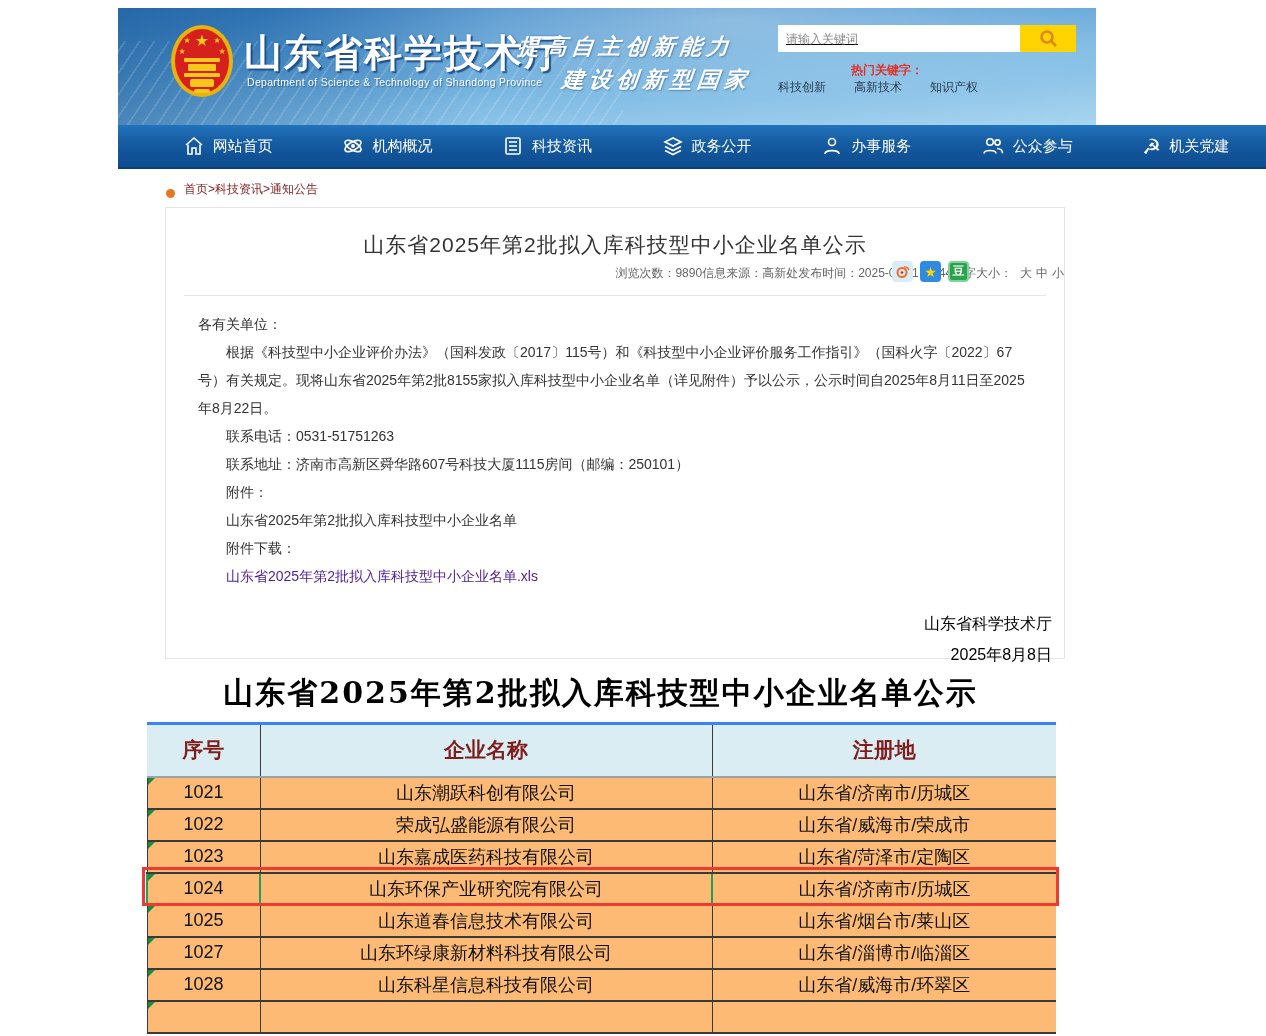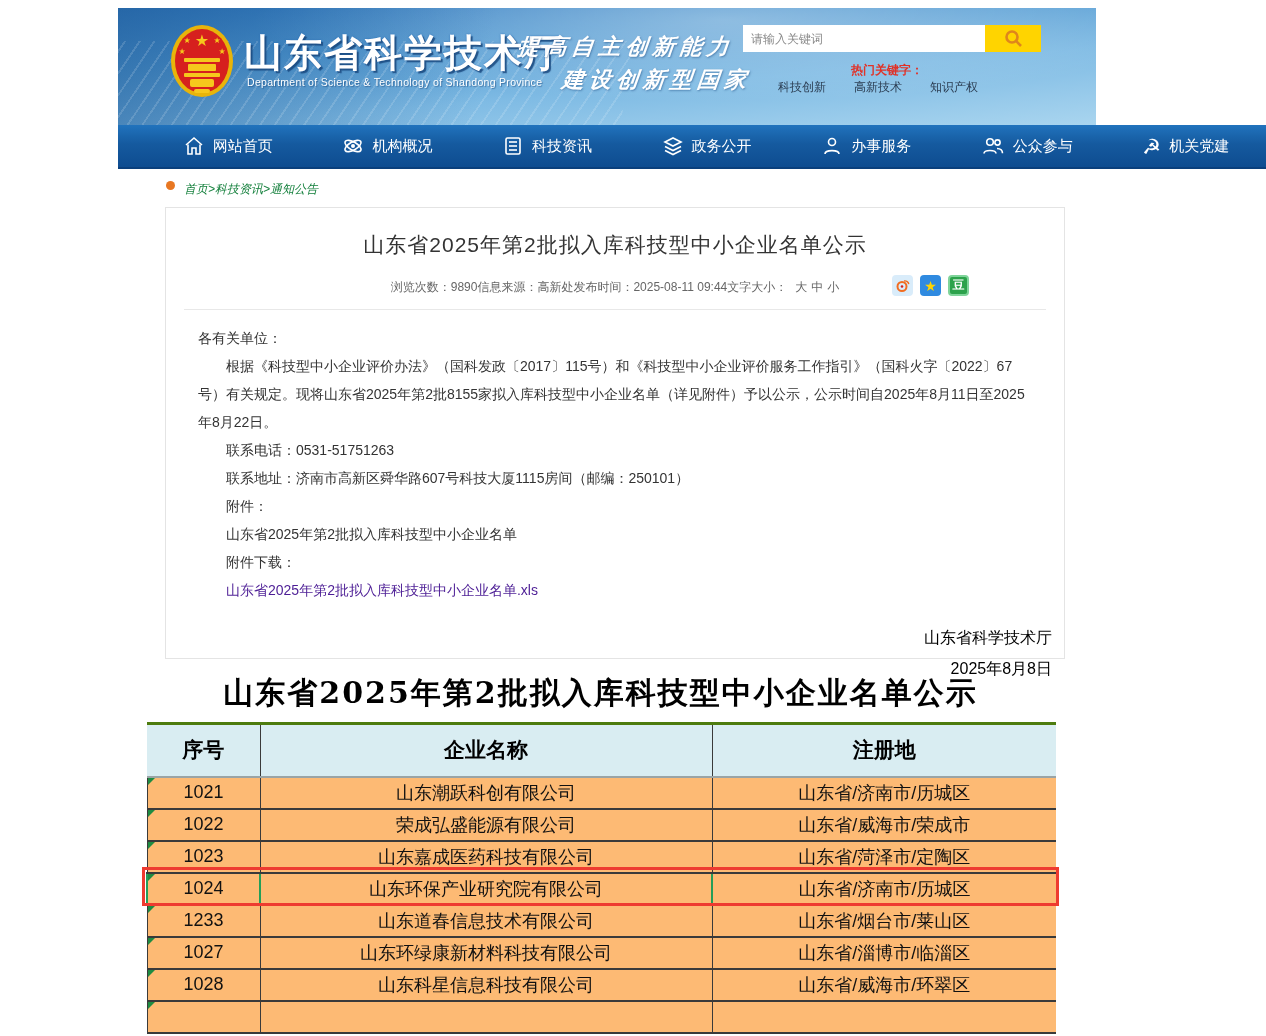--- a/index.html
+++ b/index.html
@@ -17,44 +17,44 @@
     transform:skewX(-8deg); }
   .emblem { position:absolute; left:52px; top:16px; width:64px; height:74px; z-index:2; }
   .site-title { position:absolute; left:126px; top:20px; z-index:2; color:#fff; font-size:38px; font-weight:bold;
     letter-spacing:2px; text-shadow:2px 2px 1px rgba(23,70,125,.85), 0 0 2px #2a6db5; }
   .site-sub { position:absolute; left:129px; top:68px; z-index:2; color:#fff; font-size:10.5px; letter-spacing:.3px;
     text-shadow:1px 1px 1px rgba(23,70,125,.6); }
   .slogan { position:absolute; left:398px; top:22px; z-index:2; color:#fff; font-size:22px; font-weight:bold;
     font-style:italic; letter-spacing:5px; transform:skewX(-6deg); text-shadow:1px 1px 2px rgba(23,70,125,.5);
     line-height:33px; }
   .slogan .l2 { margin-left:48px; }
-  .search-row { position:absolute; left:625px; top:17px; z-index:3; display:flex; }
+  .search-row { position:absolute; left:660px; top:17px; z-index:3; display:flex;text-decoration:underline; }
   .search-input { width:242px; height:27px; border:none; background:#fff; padding:0 8px; font-size:12px; color:#333; outline:none; }
   .search-input::placeholder { color:#8a8a8a; }
   .search-btn { width:56px; height:27px; border:none; background:#ffd400; cursor:pointer; display:flex; align-items:center; justify-content:center; }
   .hot-row { position:absolute; left:660px; top:54px; z-index:3; display:flex; align-items:center; font-size:12px;flex-direction:column; }
   .hot-label { color:#e03228; font-weight:bold; margin-right:10px; }
   .hot-link { color:#2b3d52; margin-right:28px; cursor:pointer;margin-top:7px; }
 
   
   .nav { position:absolute; left:118px; top:125px; width:1176px; height:44px;
     background:linear-gradient(#2173bd 0%,#155a9f 45%,#0e4c90 100%);
     border-bottom:2px solid #0a3f7c; display:flex; align-items:center; justify-content:space-around; padding:0 30px; }
   .nav-item { display:flex; align-items:center; gap:8px; color:#fff; font-size:15px; cursor:pointer; white-space:nowrap; }
   .nav-item svg { display:block; }
   .nav-item .party-glyph { font-size:21px; line-height:21px; }
 
   
-  .crumb { position:absolute; left:166px; top:181px; display:flex; align-items:flex-start; gap:9px; font-size:12px; color:#15803d;font-style:italic; }
+  .crumb { position:absolute; left:166px; top:181px; display:flex; align-items:flex-end; gap:9px; font-size:12px; color:#7f1d1d; }
   .crumb-dot { width:9px; height:9px; border-radius:50%; background:#e87722; }
 
   
   .card { position:absolute; left:165px; top:207px; width:900px; height:452px; background:#fff; border:1px solid #e4e4e4; }
   .art-title { margin-top:23px; text-align:center; font-size:21px; color:#333; letter-spacing:1px; }
-  .meta { position:relative; margin-top:20px; display:flex; justify-content:center; font-size:12px; color:#666; }
+  .meta { position:relative; margin-top:6px; display:flex; justify-content:flex-end; font-size:12px; color:#666; }
   .meta b { font-weight:normal; color:#666; }
   .fontsize span { cursor:pointer; margin-left:4px; }
   .share { position:absolute; right:95px; top:-4px; display:flex; gap:7px; }
   .share-ic { width:21px; height:21px; border-radius:4px; display:flex; align-items:center; justify-content:center; cursor:pointer; }
   .share-weibo { background:#d9ecfa; }
   .share-qzone { background:#2f8ae0; color:#ffd400; font-size:14px; line-height:14px; }
   .share-douban { background:#2ca24b; color:#fff; font-size:12px; font-weight:bold; border:2px solid #7fd49a; }
   .meta-sep { height:1px; background:#e8e8e8; margin:13px 18px 0 18px; }
   .body-text { padding:14px 32px 16px 32px; font-size:14px; color:#333; line-height:28px; }
   .body-text p { margin:0; }
@@ -62,22 +62,22 @@
   .attach-link { color:#4c1d95; text-indent:2em; cursor:pointer; }
   .sig { text-align:right; padding-right:12px; margin-top:2px; }
   .sig div { line-height:31px; }
 
   
   .table-wrap { position:absolute; left:146px; top:664px; width:909px; }
   .tbl-title { height:58px; display:flex; align-items:center; justify-content:center;
     font-family:"DejaVu Serif","Liberation Serif",serif; font-weight:bold; font-size:30px; color:#000; letter-spacing:2px; }
   table.xls { width:909px; border-collapse:collapse; table-layout:fixed; }
   table.xls col.c1{width:113px} table.xls col.c2{width:452px} table.xls col.c3{width:344px}
-  table.xls th { height:53px; background:#d9edf2; border-top:3px solid #4d7c0f; border-bottom:2px solid #9aa4a6;
-    border-right:1px solid #3a3a3a; font-family:"DejaVu Serif","Liberation Serif",serif; font-size:21px; color:#000000; }
+  table.xls th { height:53px; background:#d9edf2; border-top:3px solid #3b82f6; border-bottom:2px solid #9aa4a6;
+    border-right:1px solid #3a3a3a; font-family:"DejaVu Serif","Liberation Serif",serif; font-size:21px; color:#7f1d1d; }
   table.xls th:last-child { border-right:none; }
   table.xls td { position:relative; height:32px; border-bottom:2px solid #3a3a3a; border-right:1px solid #3a3a3a;
     font-size:18px; color:#111; text-align:center; background:#fdba74; }
   table.xls td:first-child { border-left:1px solid #3a3a3a; }
   table.xls td:last-child { border-right:none; }
   table.xls td.corner::before { content:""; position:absolute; left:0; top:0;
     border-left:7px solid #1f8b42; border-bottom:7px solid transparent; }
   tr.hl td { border-left:2px solid #249e58 !important; }
   tr.hl td:first-child { border-left:2px solid #249e58; }
   tr.hl td:nth-child(2) { border-right:2px solid #249e58; }
@@ -261,21 +261,21 @@
           <td class="corner">1023</td>
           <td>山东嘉成医药科技有限公司</td>
           <td>山东省/菏泽市/定陶区</td>
         </tr>
         <tr class="hl">
           <td class="corner">1024</td>
           <td>山东环保产业研究院有限公司</td>
           <td>山东省/济南市/历城区</td>
         </tr>
         <tr>
-          <td class="corner">1233</td>
+          <td class="corner">1025</td>
           <td>山东道春信息技术有限公司</td>
           <td>山东省/烟台市/莱山区</td>
         </tr>
         <tr>
           <td class="corner">1027</td>
           <td>山东环绿康新材料科技有限公司</td>
           <td>山东省/淄博市/临淄区</td>
         </tr>
         <tr>
           <td class="corner">1028</td>

